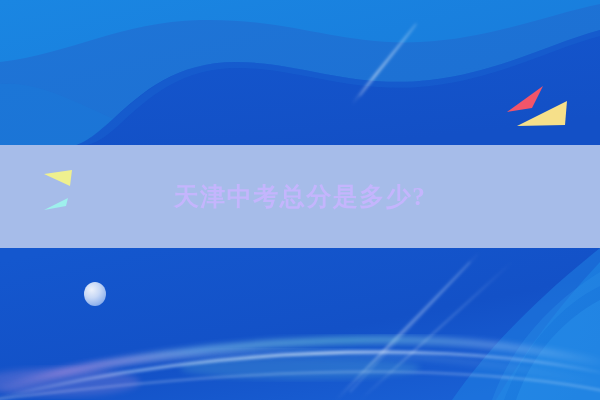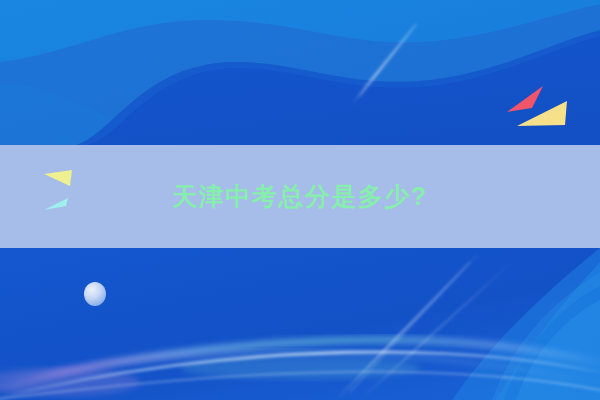--- a/index.html
+++ b/index.html
@@ -40,24 +40,24 @@
     left: 0;
     top: 145px;
     width: 600px;
     height: 103px;
     display: flex;
     align-items: center;
     justify-content: center;
     z-index: 7;
   }
   .mid-title span {
-    font-family: Liberation Sans, sans-serif;
+    font-family: Liberation Serif, serif;
     font-size: 25px;
     font-weight: bold;
-    color: #86efac;
+    color: #c4b5fd;
     letter-spacing: 1.5px;
     white-space: nowrap;
   }
 
   
   .tri-deco { position: absolute; z-index: 6; }
 
   
   .tri-top { position: absolute; z-index: 3; }
 

